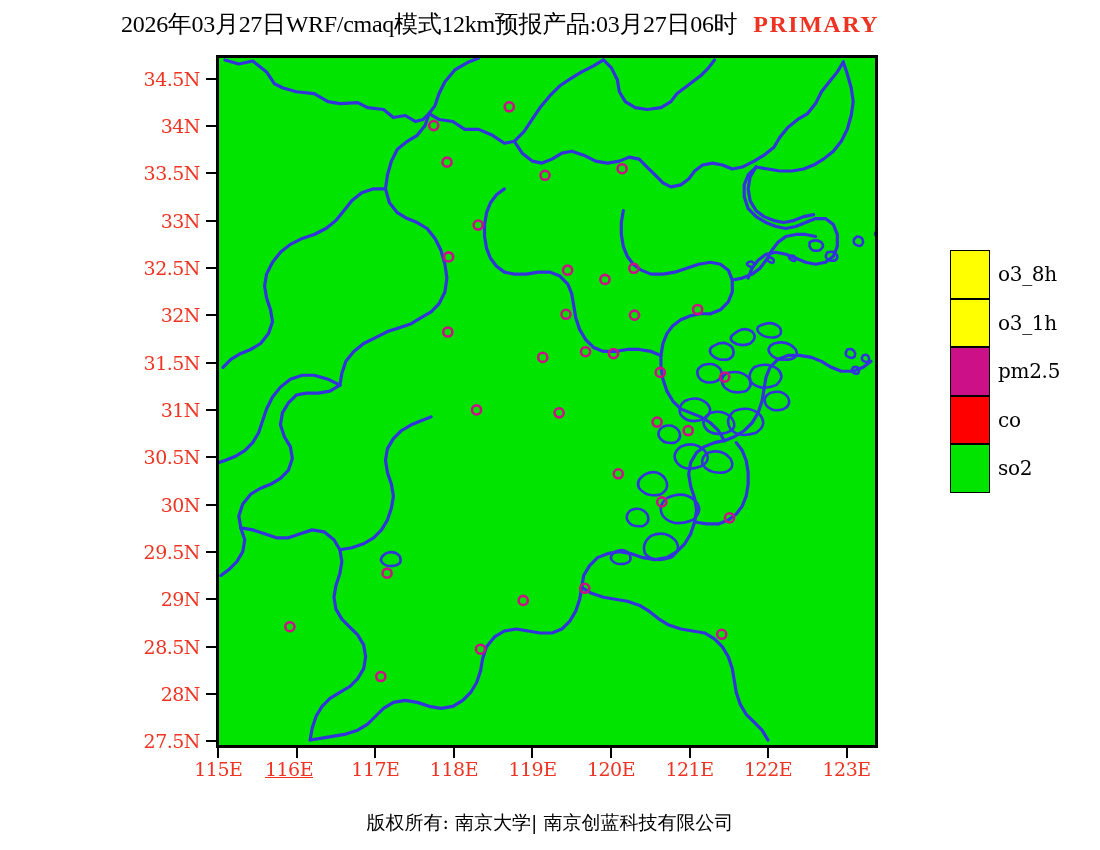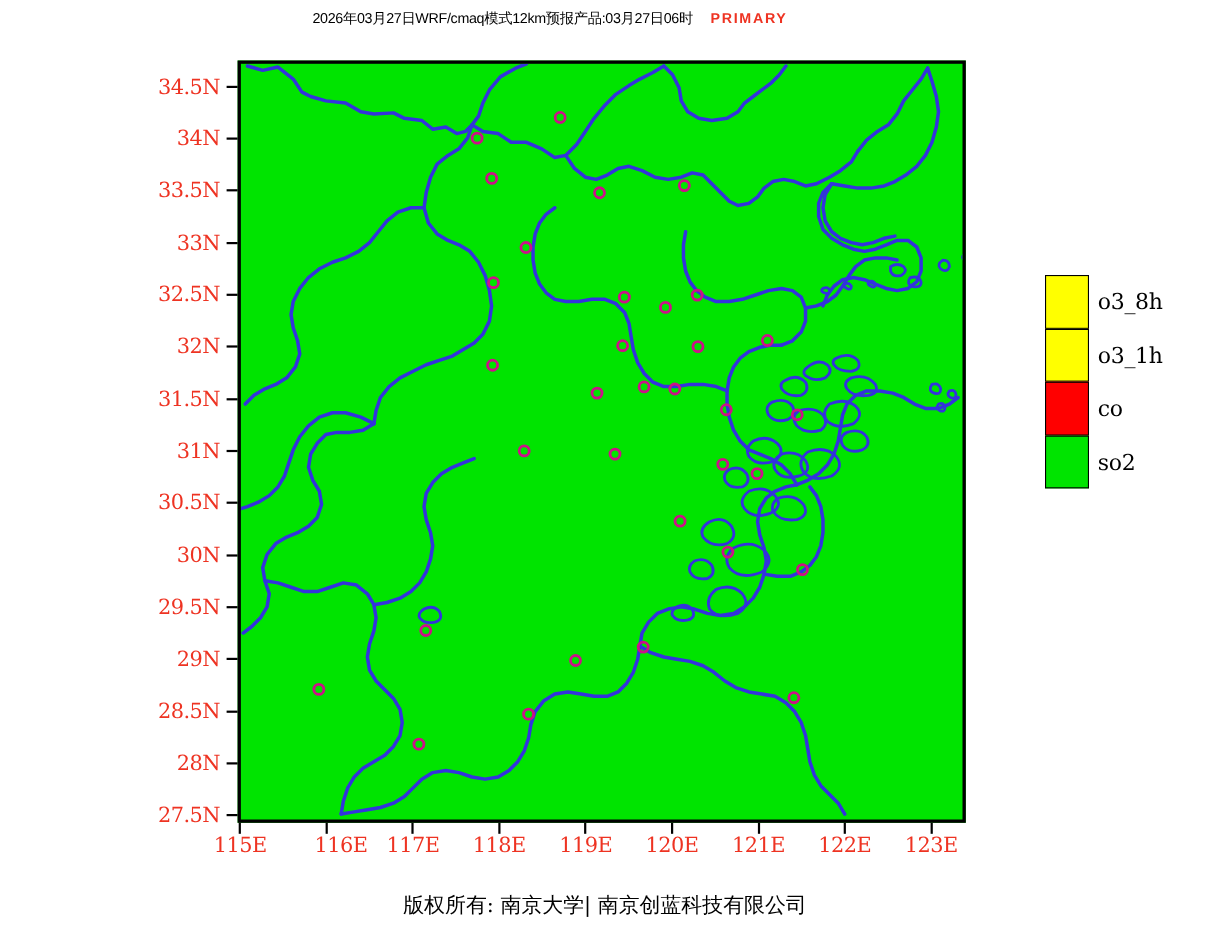--- a/index.html
+++ b/index.html
@@ -15,22 +15,22 @@
     font-family: "DejaVu Serif", serif;
   }
 
   
   #title-bar {
     position: absolute;
     left: 0; top: 8px;
     width: 1000px;
     text-align: center;
     white-space: nowrap;
-    font-family: Liberation Sans, sans-serif;
-    font-size: 13px;
+    font-family: Liberation Serif, serif;
+    font-size: 24px;
     letter-spacing: -0.3px;
     color: #000000;
   }
   #title-main { color: #000000; }
   #title-tag  { color: #ee3322; font-weight: bold; margin-left: 16px; letter-spacing: 1.5px; }
 
   
   #plot-frame {
     position: absolute;
     left: 216px; top: 55px;
@@ -331,21 +331,21 @@
     </div>
     <div class="tick-y" style="top: 740.373px;"></div>
     <div class="lbl-y-wrap" style="top: 730.373px;">
       <div class="lbl-y" style="position: relative;">27.5N</div>
     </div>
   </div>
 <div id="axis-x">
     <div class="tick-x" style="left: 217.356px;"></div>
     <div class="lbl-x" style="left: 218.356px;">115E</div>
     <div class="tick-x" style="left: 295.885px;"></div>
-    <div class="lbl-x" style="left: 310px;">116E</div>
+    <div class="lbl-x" style="left: 289px; text-decoration: underline;">116E</div>
     <div class="tick-x" style="left: 374.414px;"></div>
     <div class="lbl-x" style="left: 375.414px;">117E</div>
     <div class="tick-x" style="left: 452.943px;"></div>
     <div class="lbl-x" style="left: 453.943px;">118E</div>
     <div class="tick-x" style="left: 531.472px;"></div>
     <div class="lbl-x" style="left: 532.472px;">119E</div>
     <div class="tick-x" style="left: 610.001px;"></div>
     <div class="lbl-x" style="left: 611.001px;">120E</div>
     <div class="tick-x" style="left: 688.53px;"></div>
     <div class="lbl-x" style="left: 689.53px;">121E</div>
@@ -358,20 +358,24 @@
 <div id="legend">
     <div class="legend-row">
       <div class="legend-swatch" style="background: rgb(255, 255, 0);"></div>
       <div class="legend-label">o3_8h</div>
     </div>
     <div class="legend-row">
       <div class="legend-swatch" style="background: rgb(255, 255, 0);"></div>
       <div class="legend-label">o3_1h</div>
     </div>
     <div class="legend-row">
+      <div class="legend-swatch" style="background: rgb(204, 17, 136);"></div>
+      <div class="legend-label">pm2.5</div>
+    </div>
+    <div class="legend-row">
       <div class="legend-swatch" style="background: rgb(255, 0, 0);"></div>
       <div class="legend-label">co</div>
     </div>
     <div class="legend-row">
       <div class="legend-swatch" style="background: rgb(0, 228, 0);"></div>
       <div class="legend-label">so2</div>
     </div>
   </div>
 
 <div id="footer">版权所有: 南京大学| 南京创蓝科技有限公司</div>

